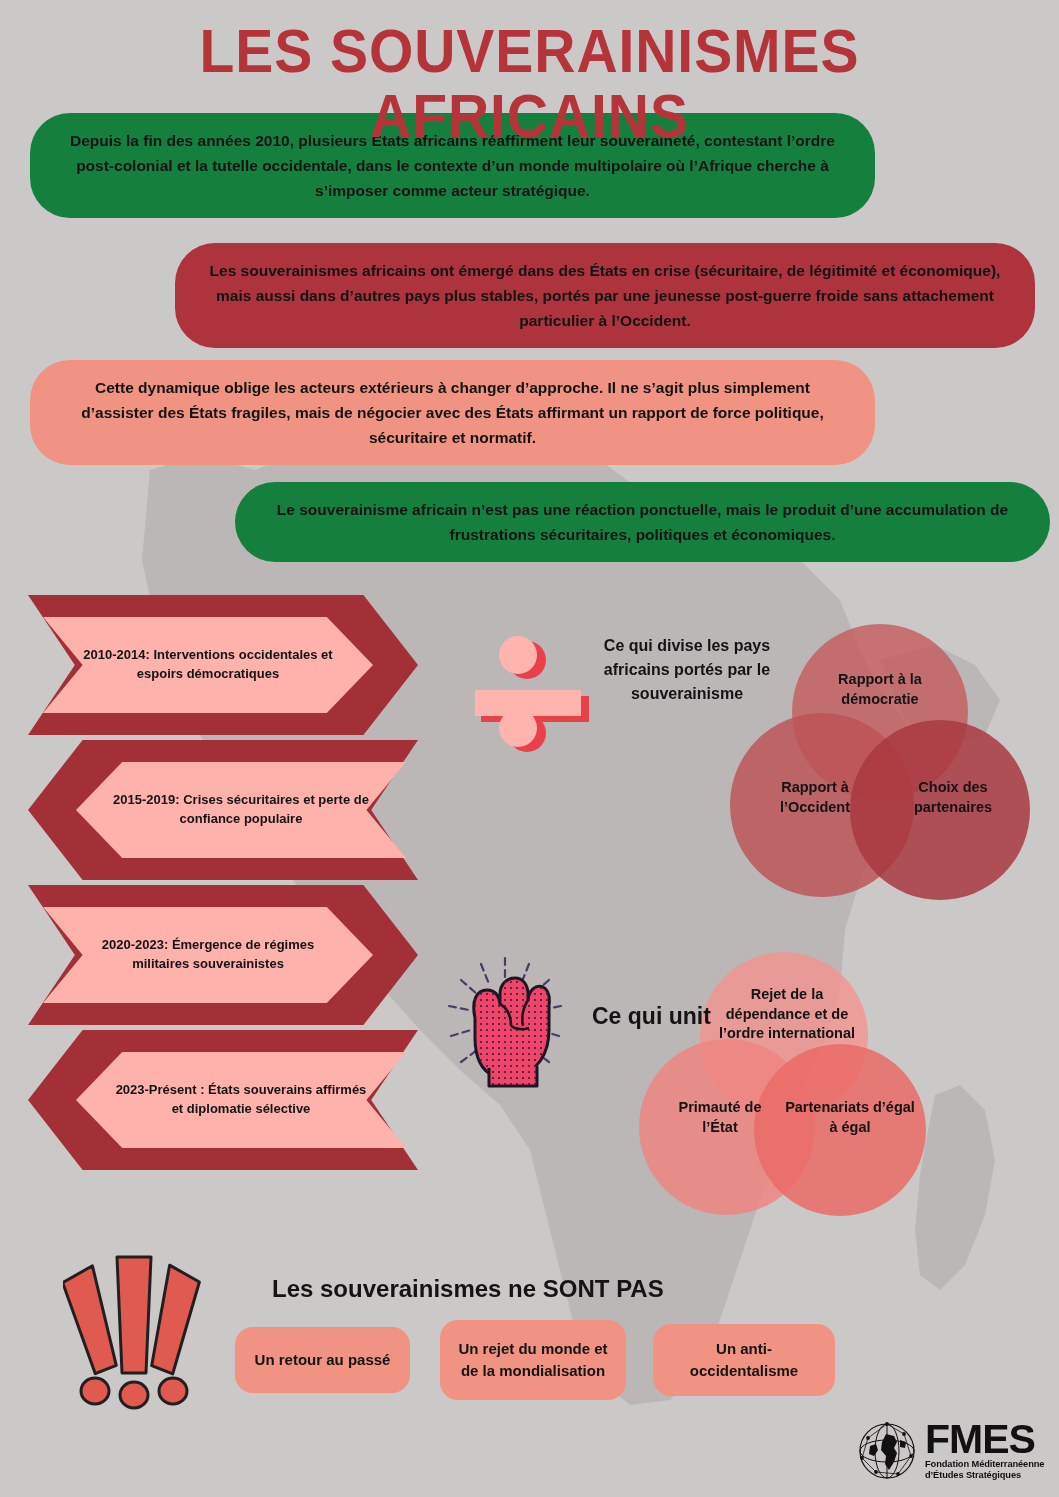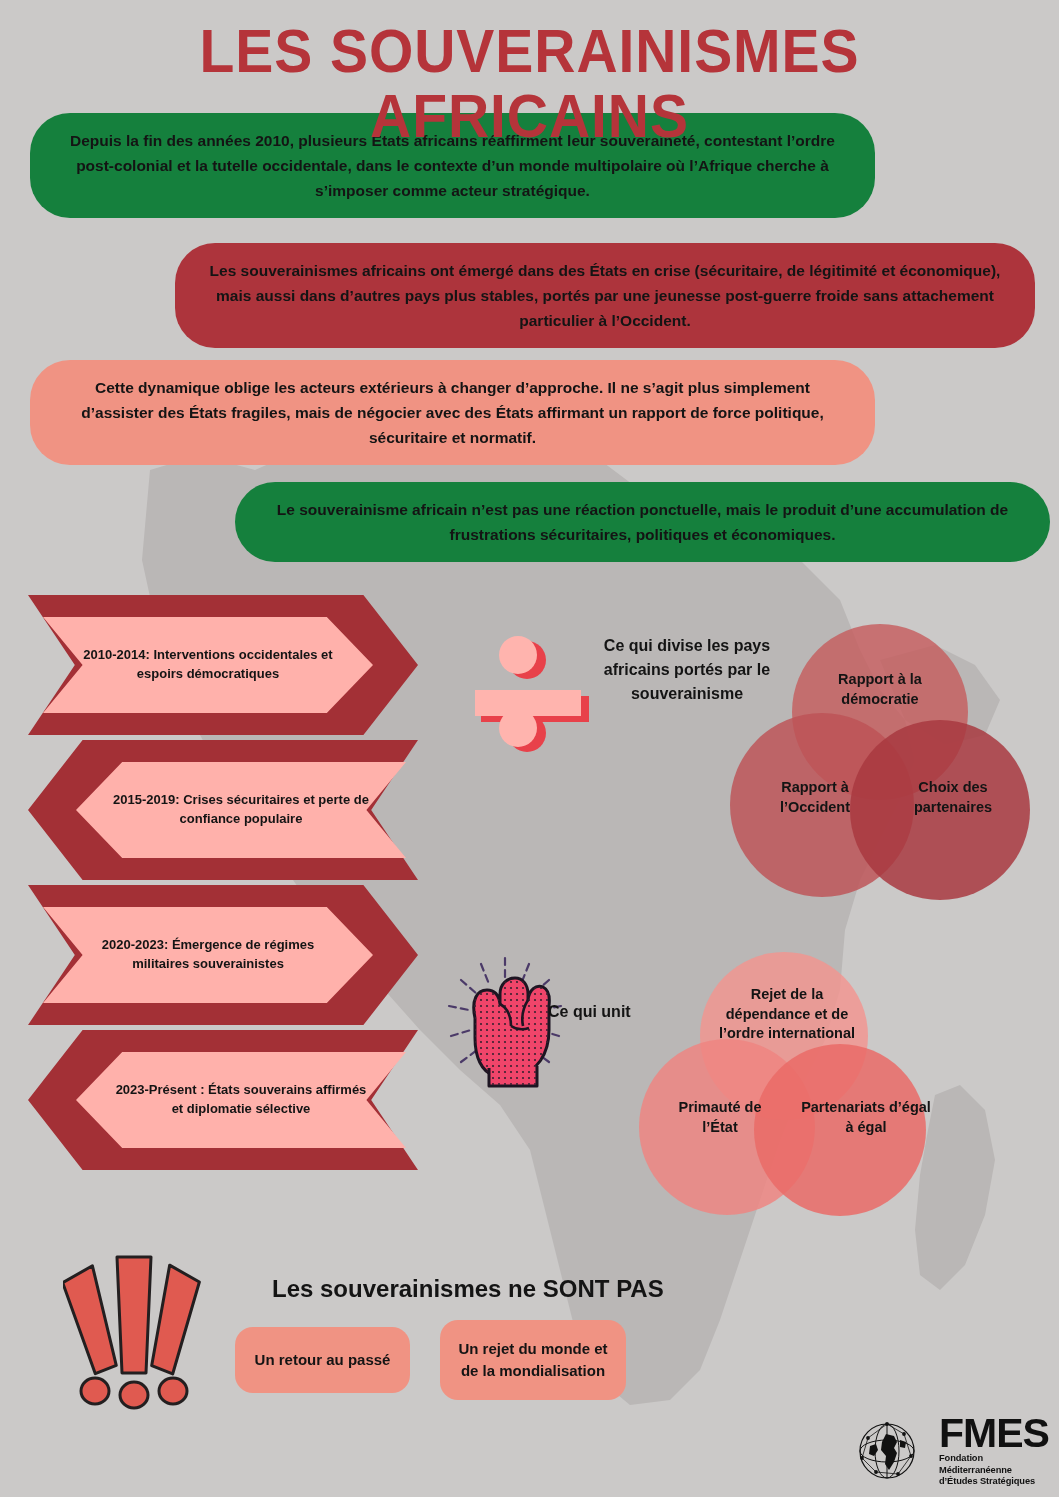--- a/index.html
+++ b/index.html
@@ -86,21 +86,21 @@
   #venn-unite  { position: absolute; left: 632px; top: 952px; width: 300px; height: 268px; z-index: 3; }
   .venn-txt {
     position: absolute; text-align: center; font-size: 14.5px;
     font-weight: 700; color: #141414; line-height: 1.35; z-index: 4;
   }
 
   
   #fist-icon { position: absolute; left: 437px; top: 950px; width: 142px; height: 140px; z-index: 4; }
   #unite-label {
     position: absolute; left: 548px; top: 1003px; width: 180px;
-    text-align: left; font-size: 16px; font-weight: 700; color: #141414; z-index: 4;
+    text-align: left; font-size: 23px; font-weight: 700; color: #141414; z-index: 4; padding-left: 44px;
   }
 
   
   #excl-icon { position: absolute; left: 63px; top: 1243px; width: 142px; height: 168px; z-index: 4; }
   #sontpas-title {
     position: absolute; left: 272px; top: 1275px;
     font-size: 24px; font-weight: 700; color: #141414; z-index: 4;
   }
   .neg-box {
     position: absolute; background: #f09383; border-radius: 18px;
@@ -119,21 +119,21 @@
     display: flex; align-items: center; justify-content: center;
   }
   #shega-text {
     color: #ffffff; font-size: 23px; font-weight: 700;
     font-style: italic; letter-spacing: 2px;
     font-family: "Liberation Sans", sans-serif;
   }
   #fmes { position: absolute; left: 856px; top: 1415px; width: 192px; height: 72px; z-index: 5;
           display: flex; align-items: center; }
   #fmes-globe { width: 62px; height: 62px; flex: 0 0 62px; }
-  #fmes-wordmark { margin-left: 21px; }
+  #fmes-wordmark { margin-left: 7px; }
   #fmes-name {
     font-size: 41px; font-weight: 700; color: #111; letter-spacing: -1px;
     line-height: 0.95; font-family: "Liberation Sans", sans-serif;
   }
   #fmes-tag1, #fmes-tag2 {
     font-size: 9.3px; font-weight: 700; color: #111; line-height: 1.28;
     letter-spacing: -0.1px;
   }
 </style>
 </head>
@@ -253,35 +253,36 @@
   </svg>
   <div id="unite-label">Ce qui unit</div>
 
   <svg id="venn-unite" viewBox="0 0 300 268">
     <circle cx="152" cy="84" r="84" fill="#f4938f" fill-opacity="0.80"></circle>
     <circle cx="95" cy="175" r="88" fill="#ef8480" fill-opacity="0.82"></circle>
     <circle cx="208" cy="178" r="86" fill="#e96a66" fill-opacity="0.84"></circle>
   </svg>
   <div class="venn-txt" style="left:712px; top:985px; width:150px;">Rejet de la dépendance et de l’ordre international</div>
   <div class="venn-txt" style="left:660px; top:1098px; width:120px;">Primauté de l’État</div>
-  <div class="venn-txt" style="left:785px; top:1098px; width:130px;margin-left:16px;">Partenariats d’égal à égal</div>
+  <div class="venn-txt" style="left:785px; top:1098px; width:130px;">Partenariats d’égal à égal</div>
 
   <svg id="excl-icon" viewBox="0 0 142 168">
     <g stroke="#231f20" stroke-width="3" stroke-linejoin="round">
       <polygon points="6,36 38,24 46,126 24,131" fill="#e05a50" transform="rotate(-9 26 78)"></polygon>
       <polygon points="54,14 88,14 83,130 59,130" fill="#e05a50"></polygon>
       <polygon points="98,24 130,36 118,131 96,126" fill="#e05a50" transform="rotate(9 114 78)"></polygon>
       <ellipse cx="32" cy="148" rx="14" ry="13" fill="#e05a50"></ellipse>
       <ellipse cx="71" cy="152" rx="14" ry="13" fill="#e05a50"></ellipse>
       <ellipse cx="110" cy="148" rx="14" ry="13" fill="#e05a50"></ellipse>
     </g>
   </svg>
   <div id="sontpas-title">Les souverainismes ne SONT PAS</div>
   <div class="neg-box" id="neg2">Un rejet du monde et de la mondialisation</div>
   <div class="neg-box" id="neg1">Un retour au passé</div>
+  <div class="neg-box" id="neg3">Un anti-occidentalisme</div>
 
 
   <div id="fmes">
     <svg id="fmes-globe" viewBox="0 0 62 62">
       <circle cx="31" cy="31" r="27" fill="none" stroke="#111" stroke-width="1.2"></circle>
       <ellipse cx="31" cy="31" rx="12" ry="27" fill="none" stroke="#111" stroke-width="1"></ellipse>
       <ellipse cx="31" cy="31" rx="27" ry="11" fill="none" stroke="#111" stroke-width="1"></ellipse>
       <line x1="31" y1="4" x2="31" y2="58" stroke="#111" stroke-width="1"></line>
 
       <path d="M30,14 L38,16 L41,22 L38,28 L41,33 L38,42 L33,50 L29,44 L30,36 L25,30 L26,22 Z" fill="#111"></path>

